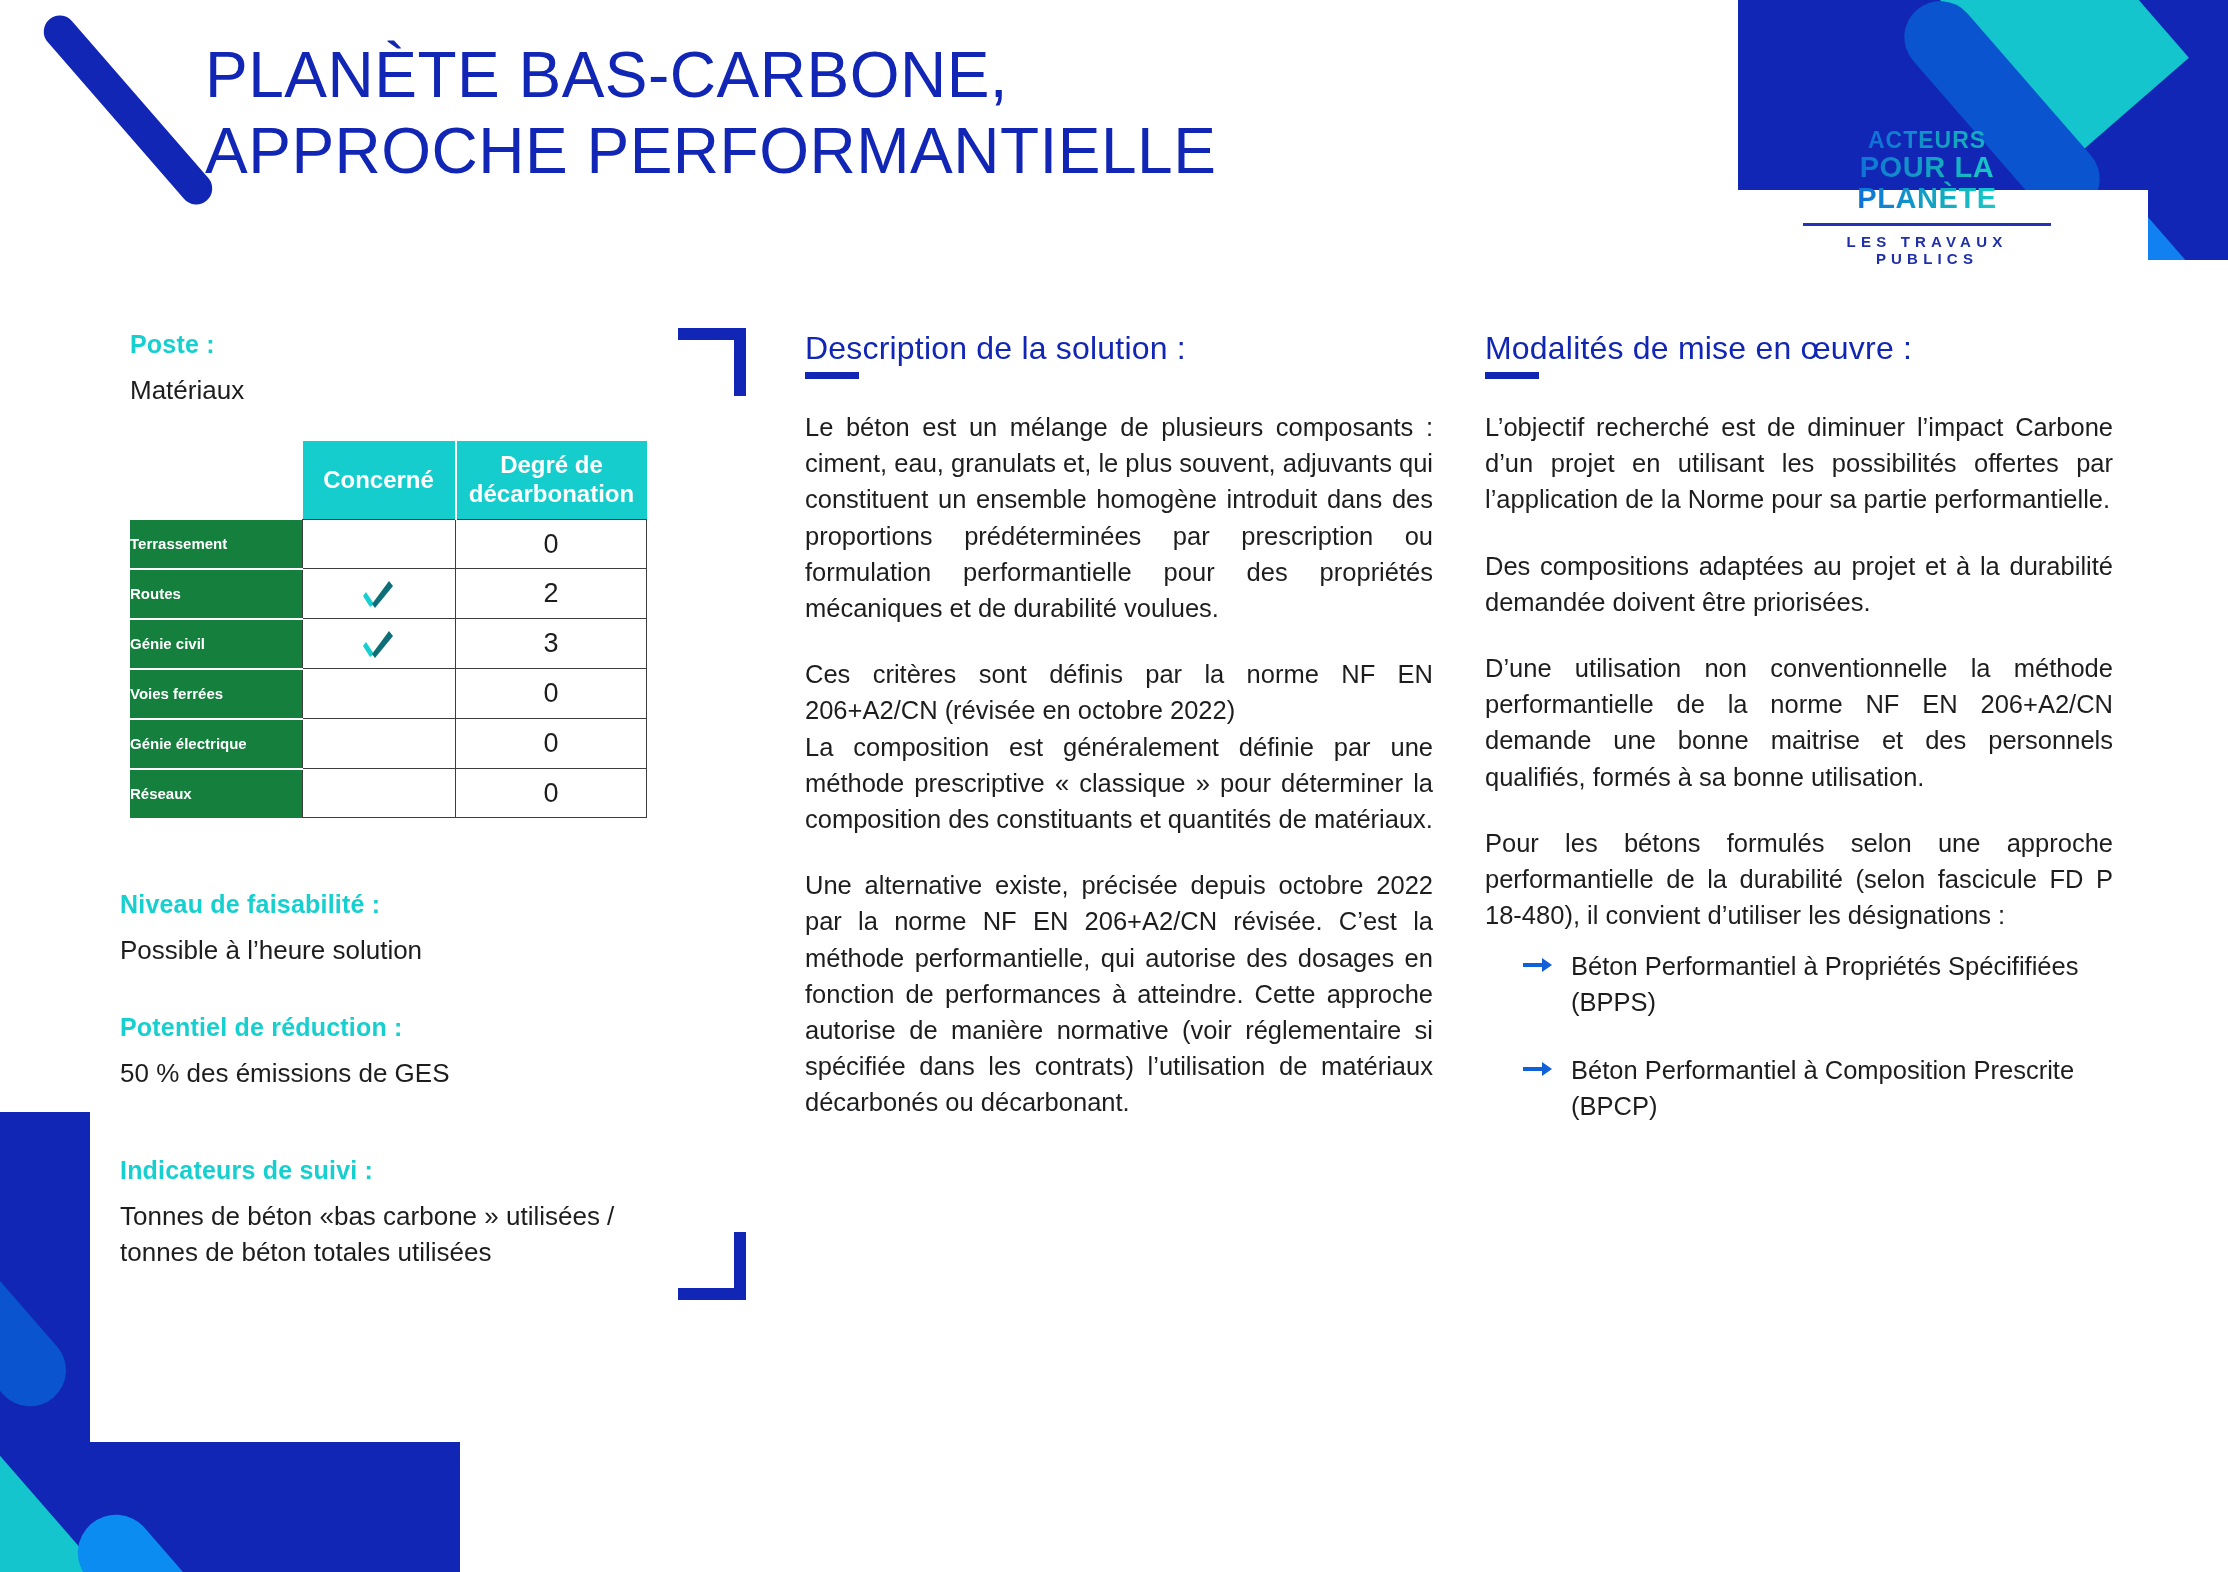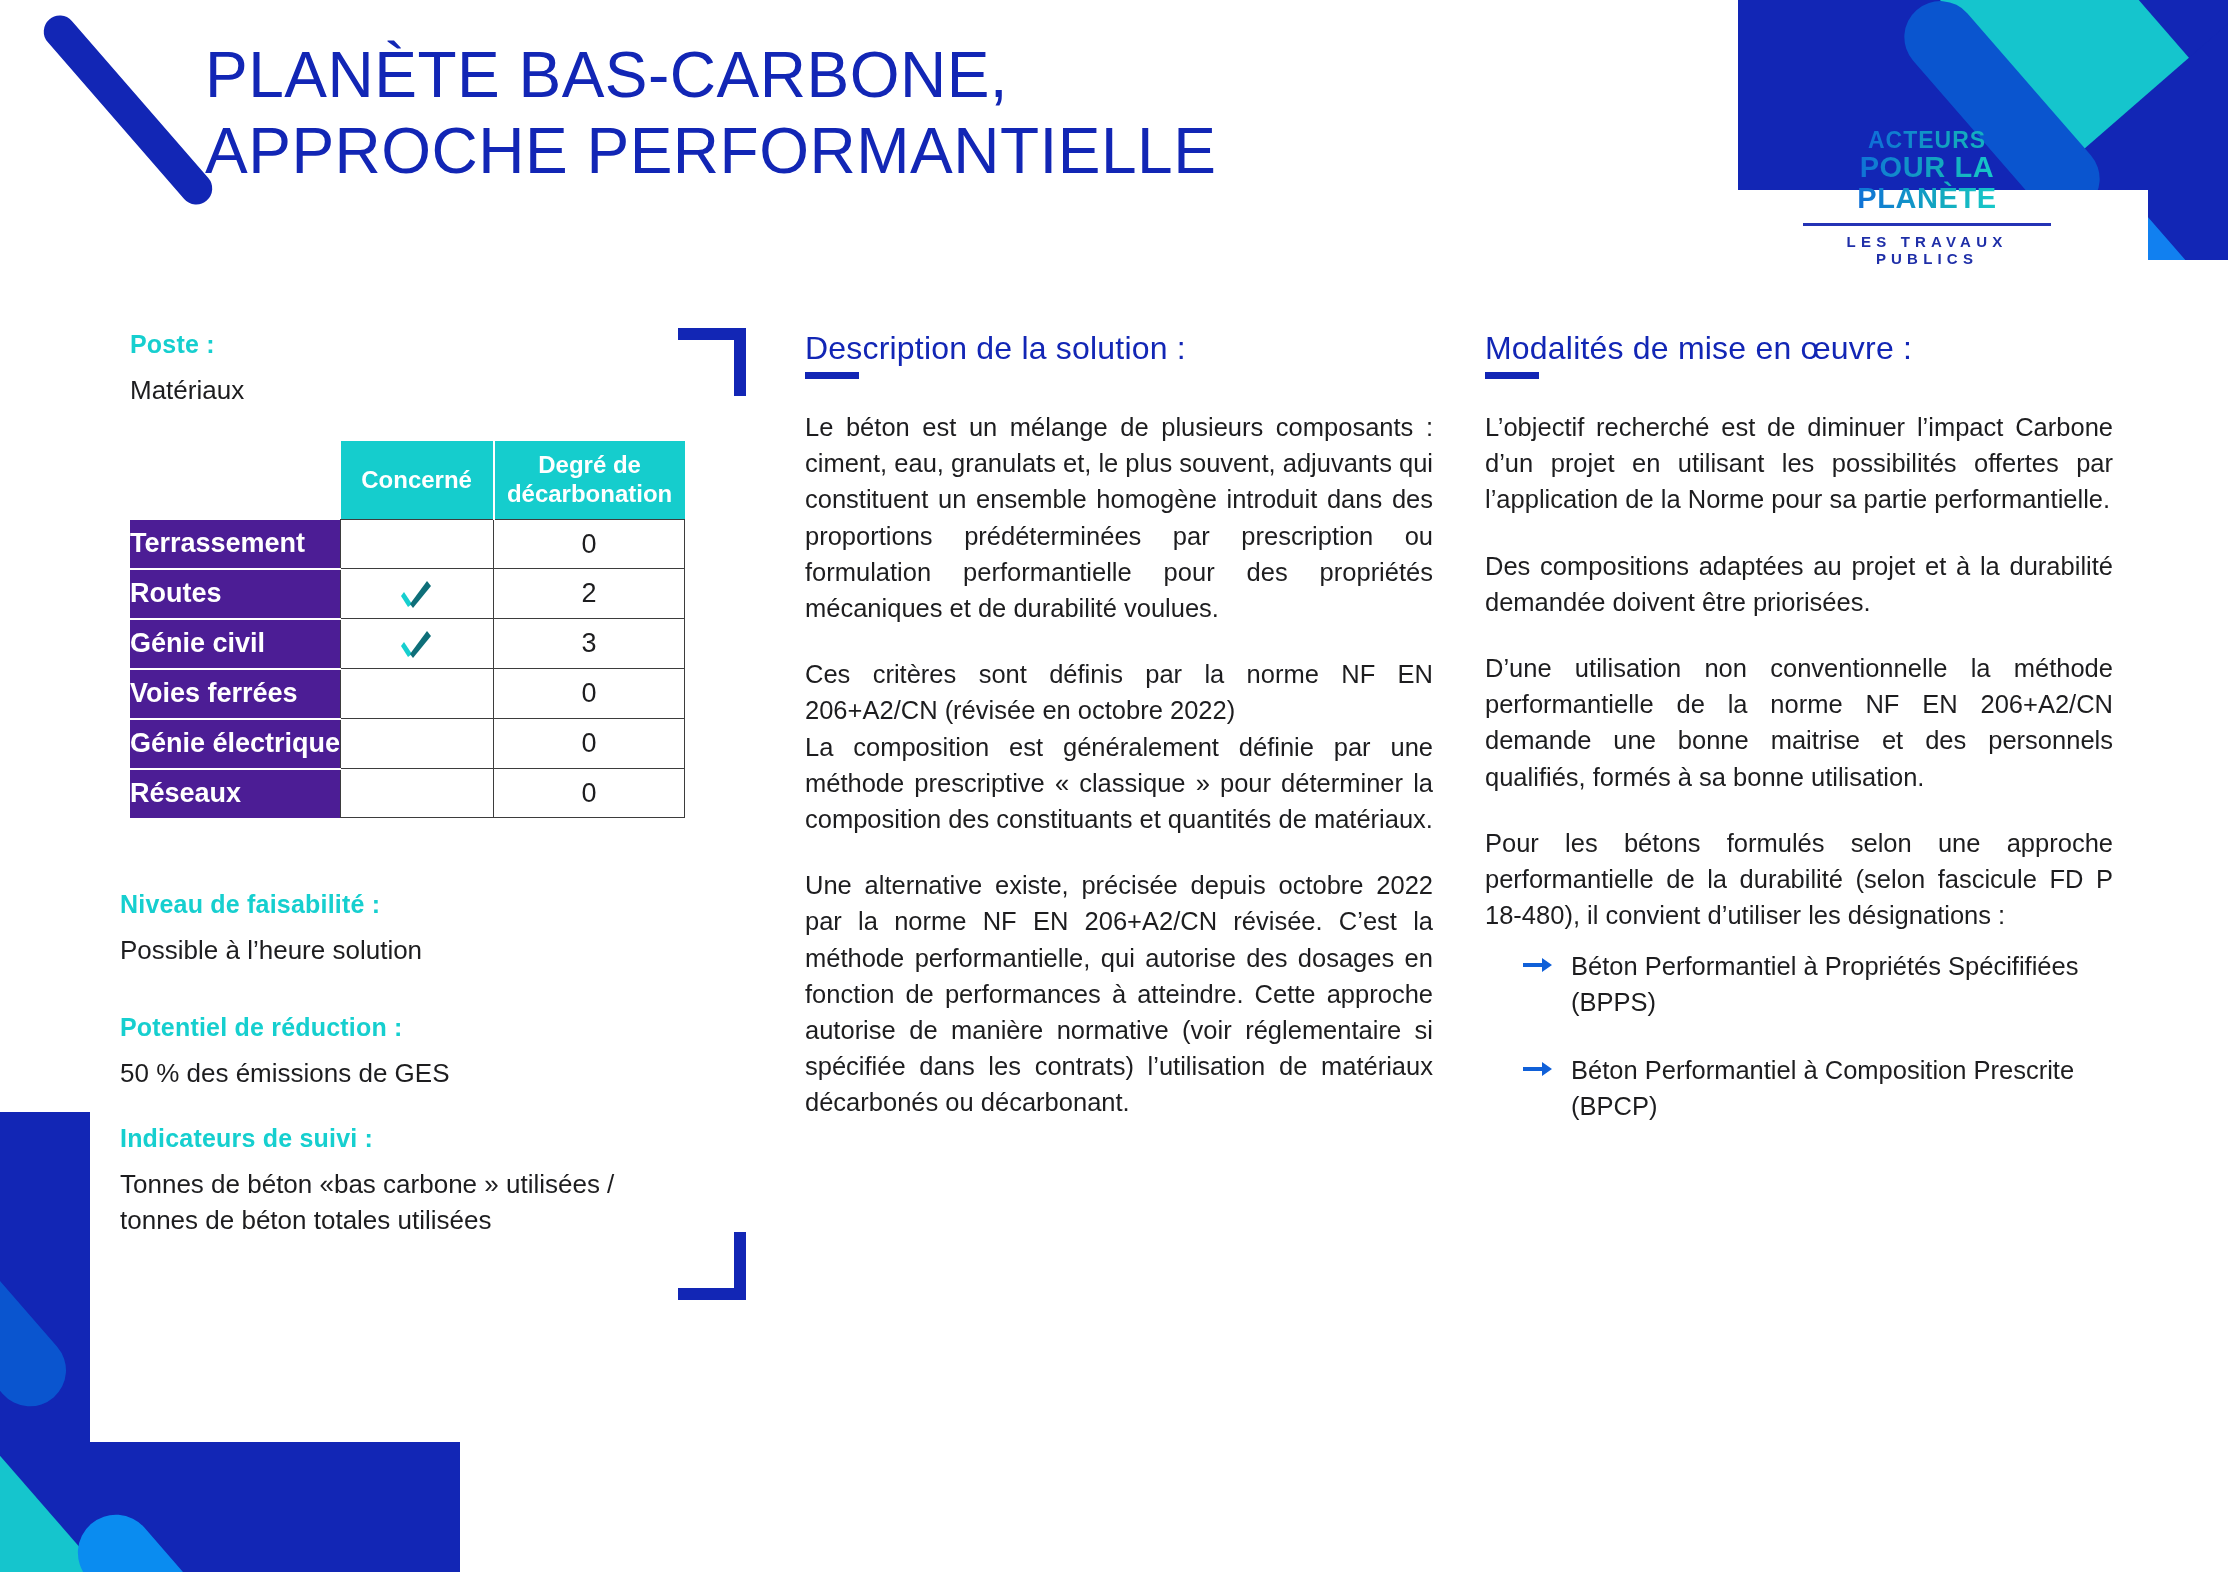--- a/index.html
+++ b/index.html
@@ -81,21 +81,21 @@
   .tbl td,.tbl th{padding:0;margin:0;}
   .th-blank{width:172px;background:transparent;border:none;}
   .th-cell{
     background:#15CDCD;color:#fff;font-weight:700;font-size:24px;
     text-align:center;vertical-align:middle;line-height:1.2;
     border-right:2px solid #fff;
   }
   .th-c1{width:152px;}
   .th-c2{width:190px;border-right:none;}
   .row-head{
-    width:172px;background:#4c1d95;color:#fff;font-weight:700;font-size:27px;
+    width:172px;background:#15803d;color:#fff;font-weight:700;font-size:15px;
     padding-left:16px;height:48px;border-bottom:2px solid #fff;
     white-space:nowrap;
   }
   .cell{
     border:1px solid #3d3d3d;text-align:center;vertical-align:middle;
     font-size:27px;color:#1d1d1f;height:48px;
   }
   .cell-chk{width:152px;}
   .cell-num{width:190px;}
 
@@ -217,21 +217,21 @@
     </tbody>
   </table>
 
   <div style="position:absolute;left:120px;top:890px;width:600px;">
     <div class="lbl">Niveau de faisabilité :</div>
     <div class="val">Possible à l’heure solution</div>
 
     <div class="lbl" style="margin-top:44px">Potentiel de réduction :</div>
     <div class="val">50 % des émissions de GES</div>
 
-    <div class="lbl" style="margin-top:32px">Indicateurs de suivi :</div>
+    <div class="lbl" style="margin-top:64px">Indicateurs de suivi :</div>
     <div class="val" style="white-space:pre-line">Tonnes de béton «bas carbone » utilisées /
 tonnes de béton totales utilisées</div>
   </div>
 
   <div class="col col-mid">
     <div class="sec-title">Description de la solution :</div>
     <div class="sec-rule"></div>
     <div class="para">Le béton est un mélange de plusieurs composants : ciment, eau, granulats et, le plus souvent, adjuvants qui constituent un ensemble homogène introduit dans des proportions prédéterminées par prescription ou formulation performantielle pour des propriétés mécaniques et de durabilité voulues.</div>
     <div class="para">Ces critères sont définis par la  norme NF EN 206+A2/CN (révisée en octobre 2022)</div>
     <div class="para tight">La composition est généralement définie par une méthode prescriptive « classique » pour déterminer la composition des constituants et quantités de matériaux.</div>

